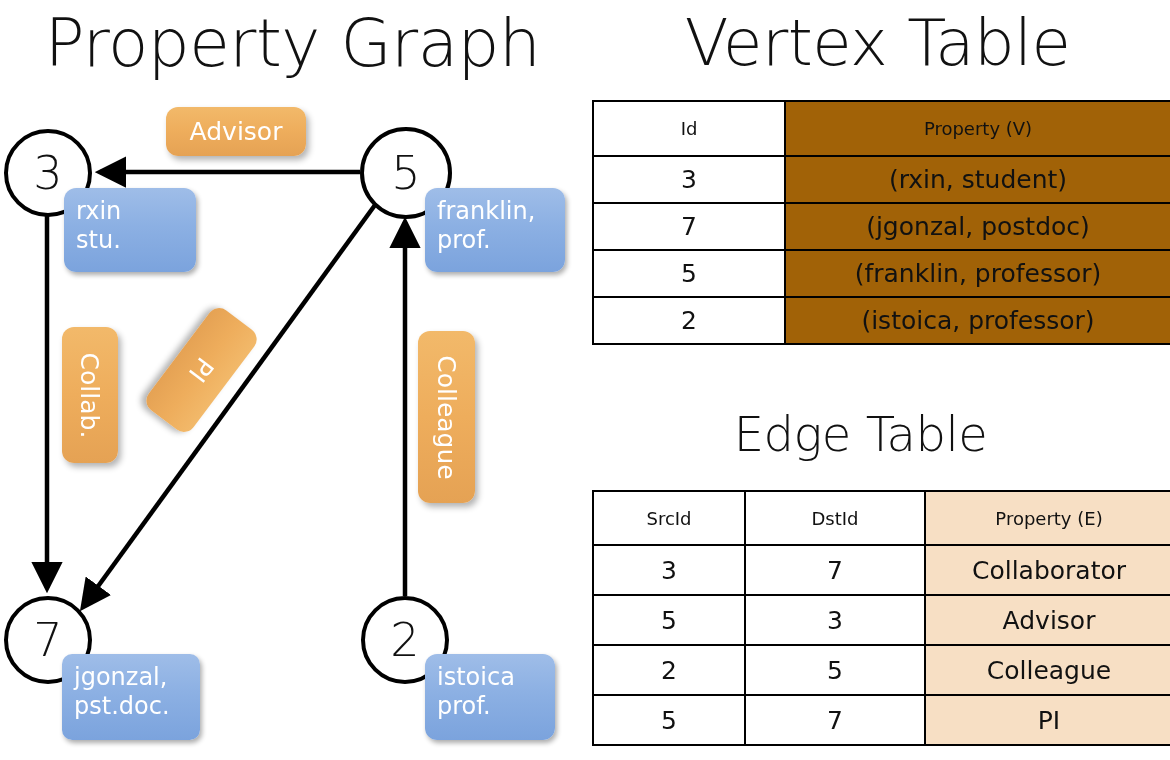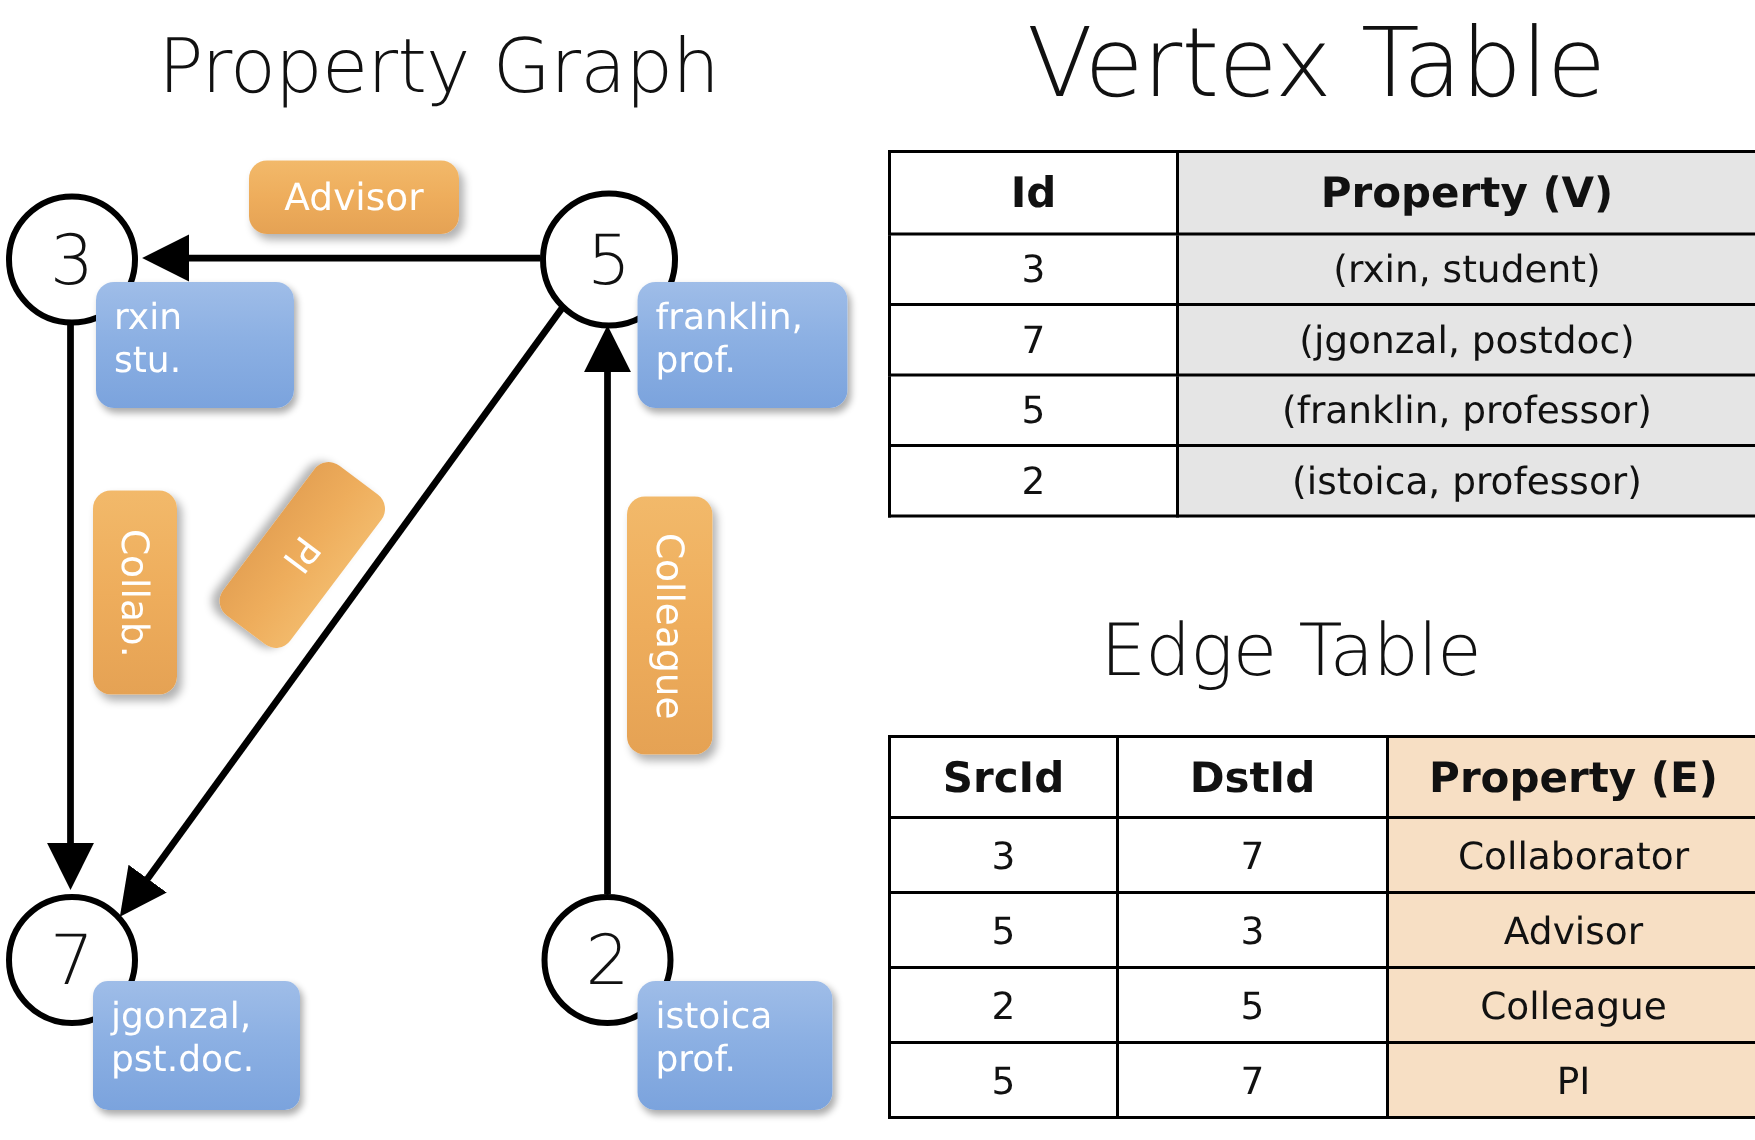--- a/index.html
+++ b/index.html
@@ -21,21 +21,21 @@
     position: absolute;
     font-family: "DejaVu Sans", sans-serif;
     font-weight: 300;
     color: #111111;
     letter-spacing: -0.5px;
     white-space: nowrap;
     text-align: center;
   }
   #title-property-graph {
     left: 0; top: 14px; width: 585px;
-    font-size: 50px;
+    font-size: 66px;
     line-height: 60px;
   }
   #title-vertex-table {
     left: 585px; top: 14px; width: 585px;
     font-size: 64px;
     line-height: 58px;
   }
   #title-edge-table {
     left: 568px; top: 405px; width: 585px;
     font-size: 48px;
@@ -118,30 +118,30 @@
   }
   table.grid td, table.grid th {
     border: 2px solid #000;
     text-align: center;
     vertical-align: middle;
     padding: 0;
     font-weight: normal;
     color: #111;
   }
   table.grid th {
-    font-weight: bold;
-    font-size: 28px;
+    font-weight: normal;
+    font-size: 18px;
   }
   table.grid td {
     font-size: 25px;
   }
 
   #vertex-table { left: 592px; top: 100px; width: 574px; }
   #vertex-table .col-id    { width: 190px; }
-  #vertex-table .col-prop  { width: 384px; background: #e5e5e5; }
+  #vertex-table .col-prop  { width: 384px; background: #a16207; }
   #vertex-table tr { height: 47px; }
   #vertex-table .hdr-row { height: 55px; }
 
   #edge-table { left: 592px; top: 490px; width: 574px; }
   #edge-table .col-src  { width: 150px; margin-top: 18px; }
   #edge-table .col-dst  { width: 178px; }
   #edge-table .col-prop { width: 246px; background: #f7dfc4; }
   #edge-table tr { height: 50px; }
   #edge-table .hdr-row { height: 54px; }
 </style>

